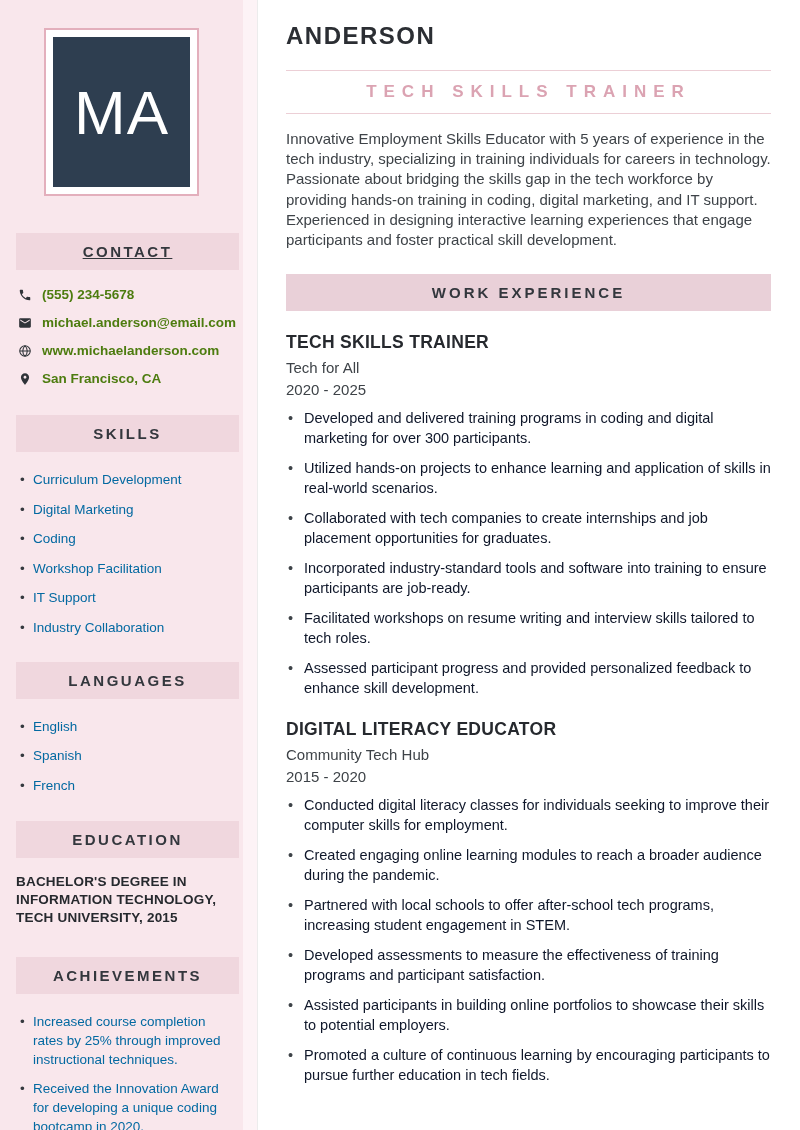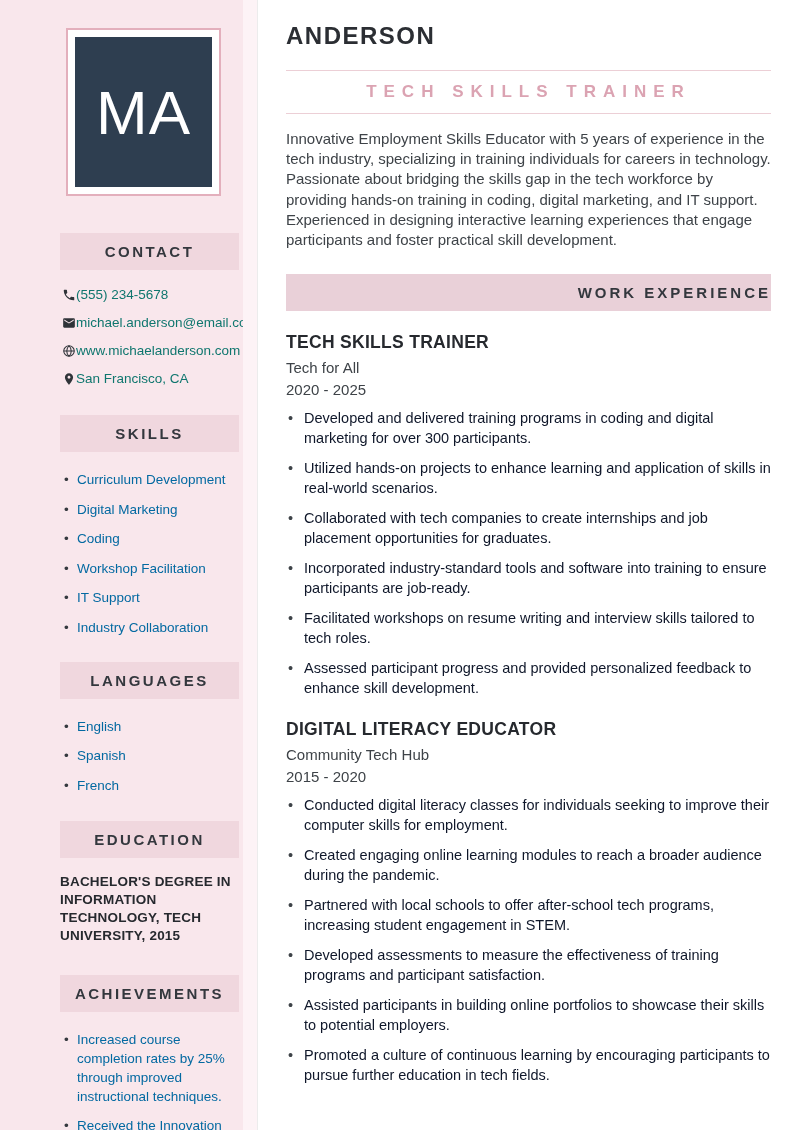--- a/index.html
+++ b/index.html
@@ -12,21 +12,20 @@
     overflow:hidden;
     background:#ffffff;
   }
 
   
   .sidebar {
     width:243px; height:100%;
     background:#f9e7ec;
     padding-top:28px;
     flex-shrink:0;
-    padding-left:44px;
   }
   .sidebar-edge {
     width:15px; height:100%;
     background:#fdf3f6;
     border-right:1px solid #ececec;
     flex-shrink:0;
   }
   .avatar-frame {
     width:155px; height:168px;
     margin:0 auto;
@@ -44,31 +43,32 @@
     font-family:"Liberation Sans", sans-serif;
   }
   .side-band {
     margin:0 4px 0 16px;
     background:#f0d7de;
     padding:10px 4px;
     text-align:center;
     font-size:15px; font-weight:700; letter-spacing:2.5px;
     color:#33373d;
   }
-  .band-contact   { margin-top:37px; }
+  .band-contact   { margin-top:37px;text-decoration:underline; }
   .band-skills    { margin-top:29px; }
   .band-languages { margin-top:25px; }
   .band-education { margin-top:26px; }
   .band-achievements { margin-top:30px; }
 
   .contact-list { list-style:none; margin:17px 8px 0 18px; }
   .contact-list li {
-    display:flex; align-items:flex-start; 
-    font-size:13.5px; color:#0f766e;
+    display:flex; align-items:flex-start; gap:10px;
+    font-size:13.5px; color:#4d7c0f;
     margin-bottom:13px;
+    font-weight:bold;
   }
   .cicon { width:14px; height:14px; flex-shrink:0; margin-top:0.5px; }
   .cicon svg { width:14px; height:14px; display:block; }
 
   ul.dot-list { list-style:none; margin:18px 8px 0 20px; }
   ul.dot-list li {
     position:relative; padding-left:13px;
     font-size:13.5px; color:#0369a1; line-height:19px;
     margin-bottom:10px;
   }
@@ -109,21 +109,21 @@
     color:#dba3b2;
     padding:11px 0;
   }
   .summary {
     margin-top:15px;
     font-size:15px; line-height:20.2px; color:#3e4348;
   }
   .main-band {
     margin-top:24px;
     background:#e9d0d8;
-    text-align:right;
+    text-align:center;
     padding:10px 0;
     font-size:15px; font-weight:700; letter-spacing:3px;
     color:#33373d;
   }
   .job { margin-top:21px; }
   .job-role {
     font-size:17.5px; font-weight:700; color:#26292e;
     letter-spacing:0.3px;
   }
   .job-company { font-size:15px; color:#3e4348; margin-top:6px; }

